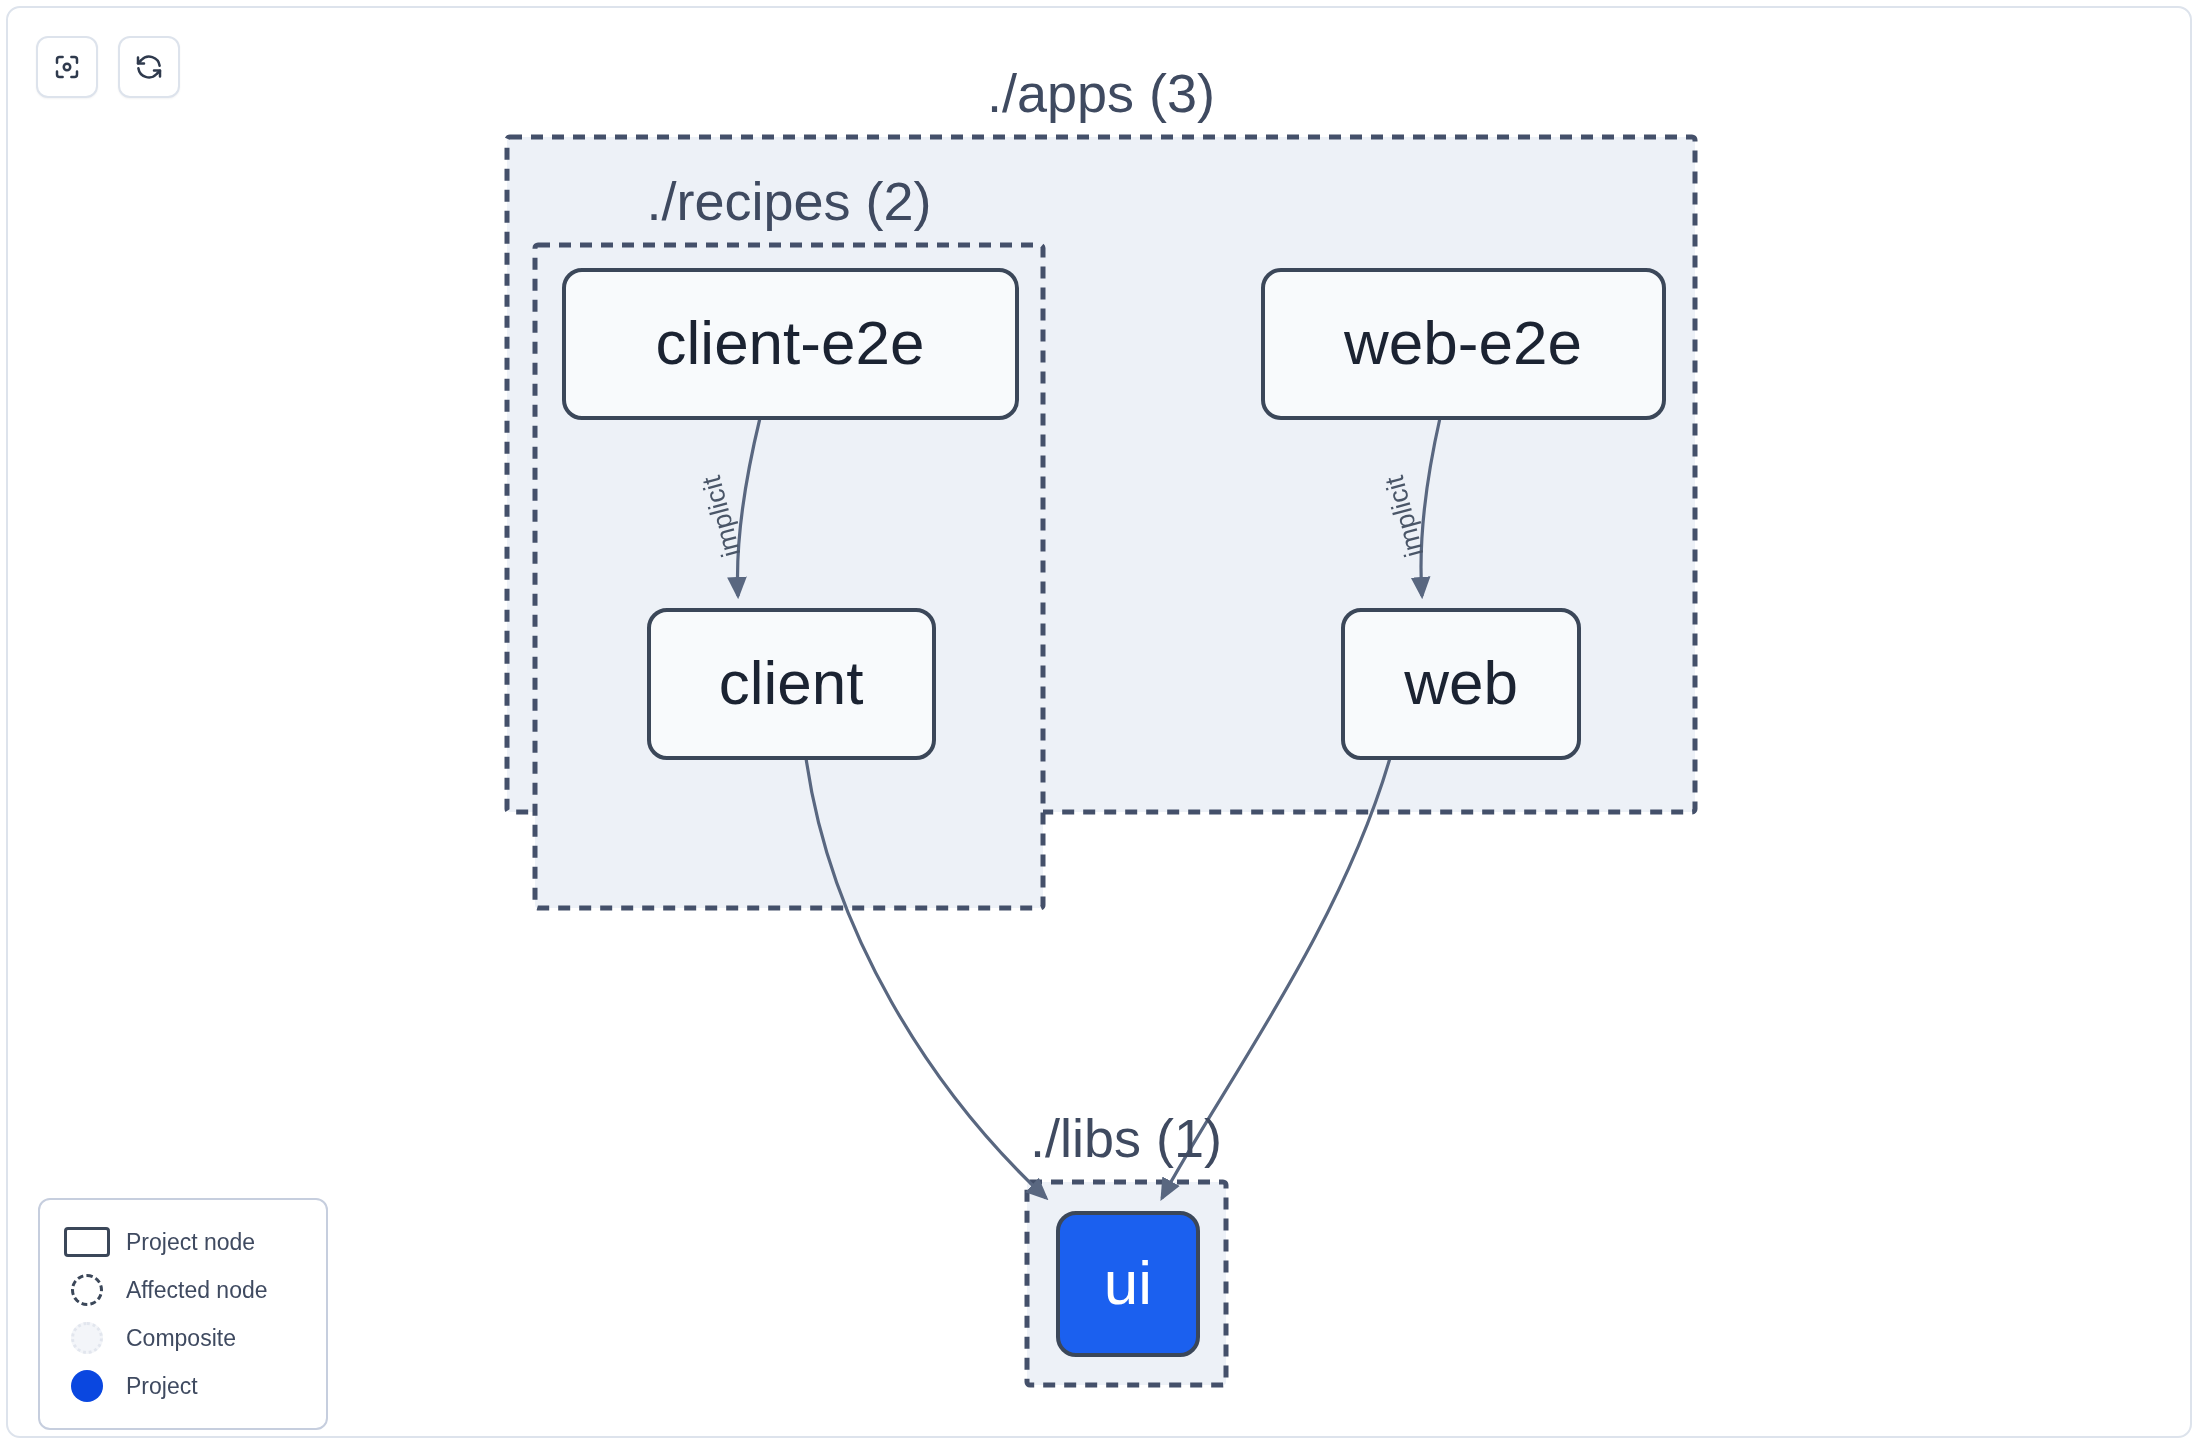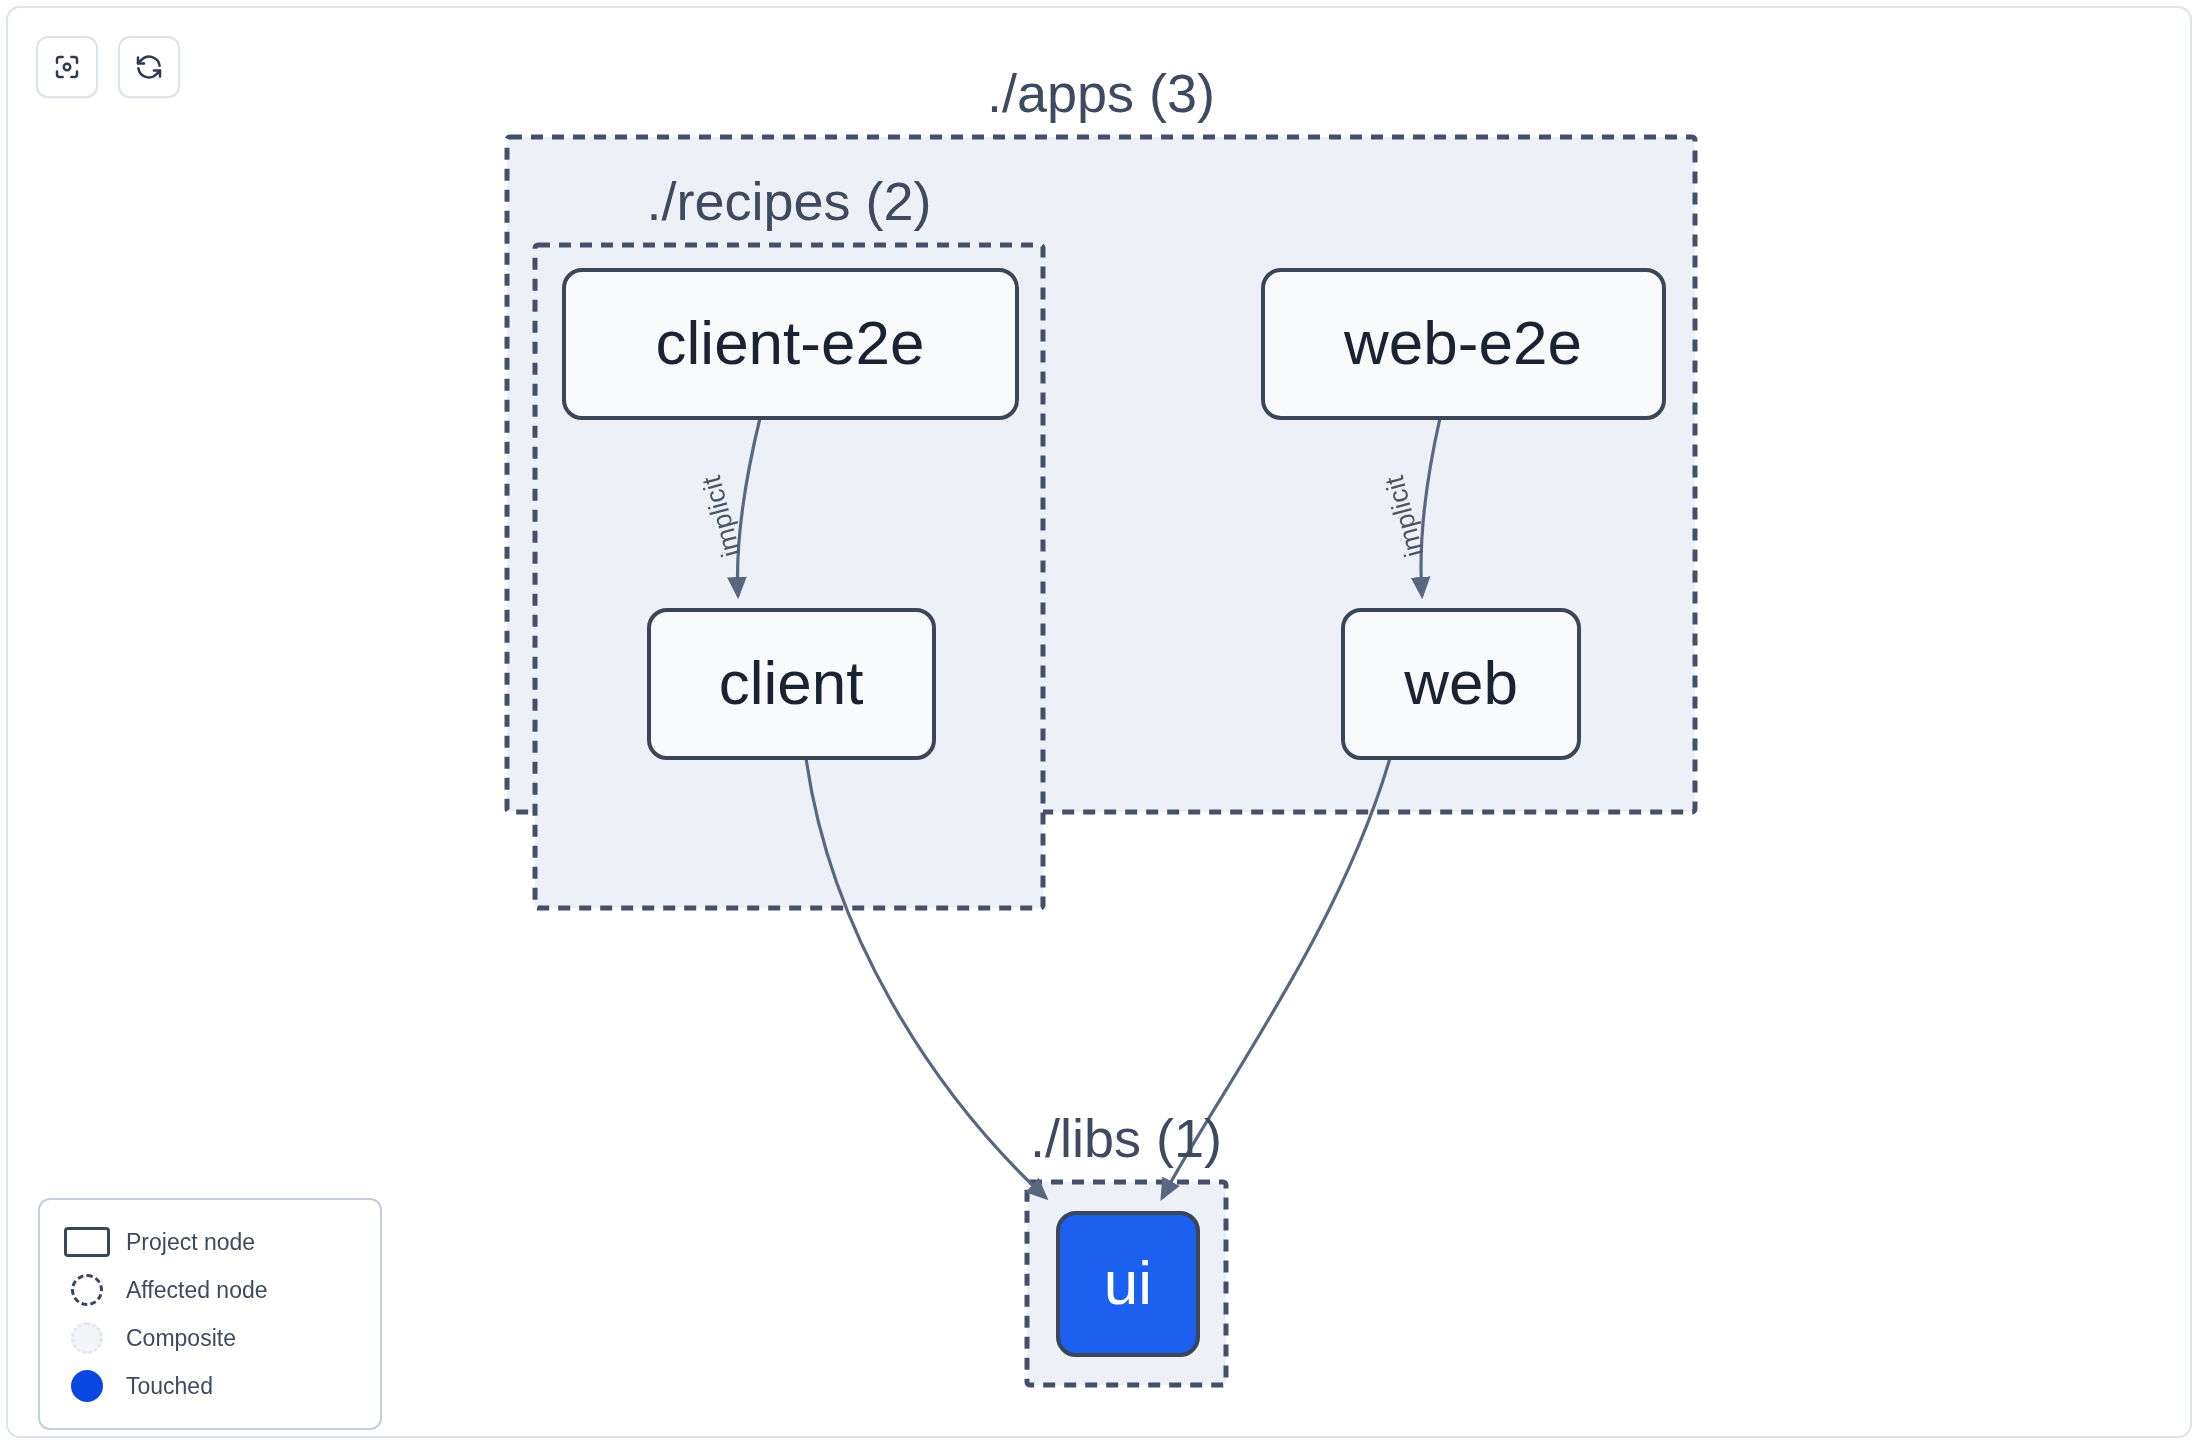--- a/index.html
+++ b/index.html
@@ -105,21 +105,21 @@
     font-family: "Liberation Sans", sans-serif;
     font-size: 27px;
     text-anchor: middle;
     dominant-baseline: middle;
   }
   
   .legend {
     position: absolute;
     left: 38px;
     top: 1198px;
-    width: 344px;
+    width: 290px;
     border: 2px solid #c6cede;
     border-radius: 12px;
     background: #ffffff;
     padding: 18px 22px;
     box-sizing: border-box;
     z-index: 30;
   }
   .legend-row {
     display: flex;
     align-items: center;
@@ -280,17 +280,17 @@
     <div class="legend-row">
       <span class="legend-swatch">
         <span class="sw-affected"></span>
       </span>
       <span class="legend-text">Composite</span>
     </div>
     <div class="legend-row">
       <span class="legend-swatch">
         <span class="sw-touched"></span>
       </span>
-      <span class="legend-text">Touched</span>
+      <span class="legend-text">Project</span>
     </div>
   </div>
 
 </div>
 
 </body></html>

